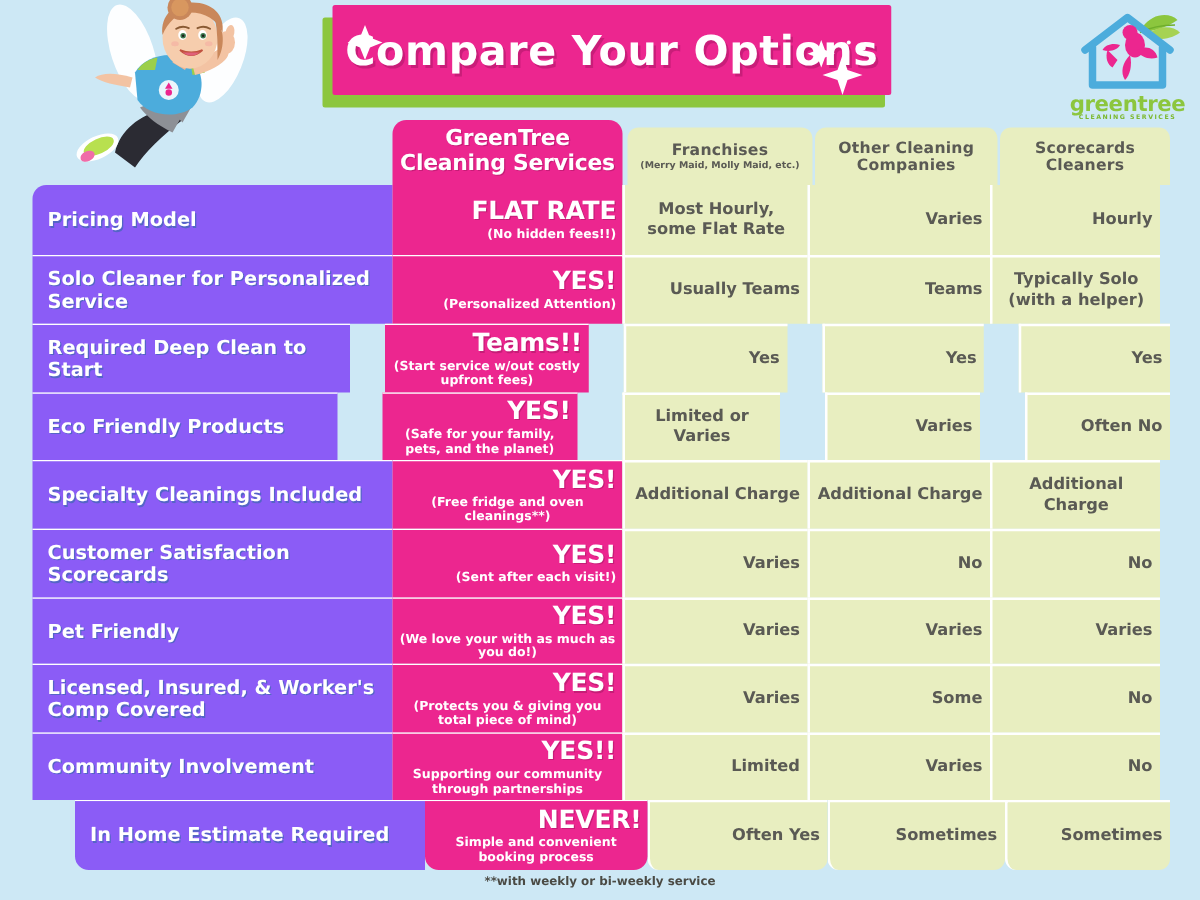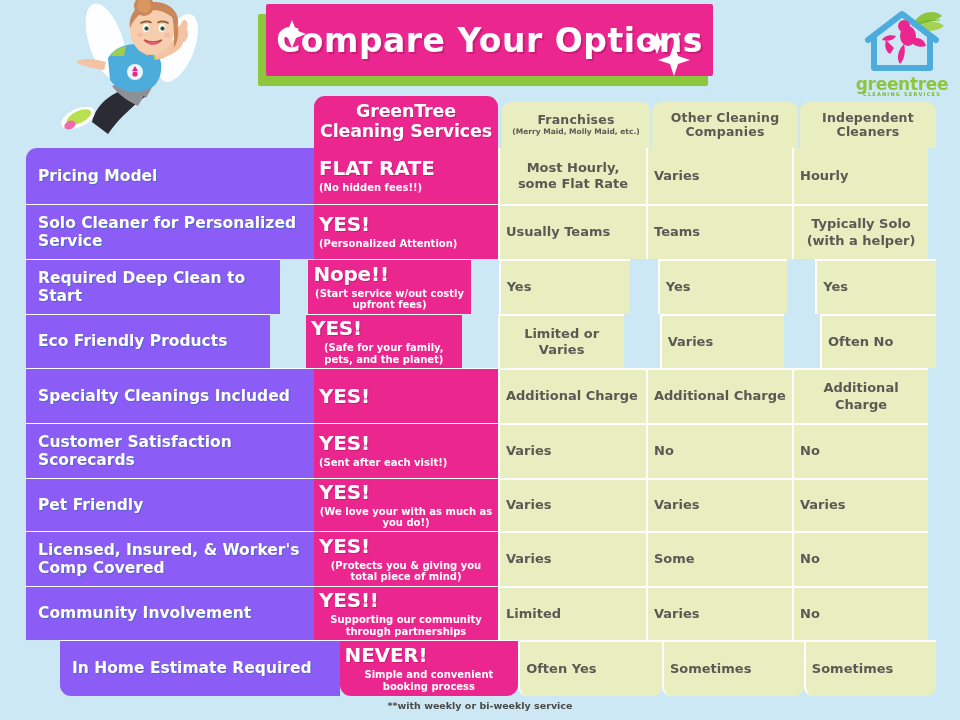--- a/index.html
+++ b/index.html
@@ -149,21 +149,21 @@
   }
   .row {
     position: relative;
     width: 910px;
     display: flex;
   }
   .cell {
     position: relative;
     display: flex;
     flex-direction: column;
-    align-items: flex-start;
+    align-items: flex-end;
     justify-content: center;
     text-align: center;
   }
   
   .c-label {
     width: 288px;
     background: #8b5cf6;
     color: #ffffff;
     align-items: flex-start;
     justify-content: center;
@@ -339,21 +339,21 @@
       </div>
       <div id="head-g0" class="head-green">
         <span class="hg-main">Franchises</span>
         <span class="hg-sub">(Merry Maid, Molly Maid, etc.)</span>
       </div>
       <div id="head-g1" class="head-green">
         <span class="hg-main">Other Cleaning</span>
         <span class="hg-main">Companies</span>
       </div>
       <div id="head-g2" class="head-green">
-        <span class="hg-main">Independent</span>
+        <span class="hg-main">Scorecards</span>
         <span class="hg-main">Cleaners</span>
       </div>
     </div>
 
     <div id="body-grid">
         <div class="row" style="height: 56px;">
           <div class="cell c-label">Pricing Model</div>
           <div class="cell c-pink">
             <div class="p-main">FLAT RATE</div>
             <div class="p-sub">(No hidden fees!!)</div>
@@ -368,41 +368,42 @@
             <div class="p-main">YES!</div>
             <div class="p-sub">(Personalized Attention)</div>
           </div>
           <div class="cell c-green c-g0">Usually Teams</div>
           <div class="cell c-green c-g1">Teams</div>
           <div class="cell c-green c-g2">Typically Solo (with a helper)</div>
         </div>
         <div class="row" style="height: 55px; gap: 28px;">
           <div class="cell c-label">Required Deep Clean to Start</div>
           <div class="cell c-pink">
-            <div class="p-main">Nope!!</div>
+            <div class="p-main">Teams!!</div>
             <div class="p-sub">(Start service w/out costly upfront fees)</div>
           </div>
           <div class="cell c-green c-g0">Yes</div>
           <div class="cell c-green c-g1">Yes</div>
           <div class="cell c-green c-g2">Yes</div>
         </div>
         <div class="row" style="height: 54px; gap: 36px;">
           <div class="cell c-label">Eco Friendly Products</div>
           <div class="cell c-pink">
             <div class="p-main">YES!</div>
             <div class="p-sub">(Safe for your family, pets, and the planet)</div>
           </div>
           <div class="cell c-green c-g0">Limited or Varies</div>
           <div class="cell c-green c-g1">Varies</div>
           <div class="cell c-green c-g2">Often No</div>
         </div>
         <div class="row" style="height: 55px;">
           <div class="cell c-label">Specialty Cleanings Included</div>
           <div class="cell c-pink">
             <div class="p-main">YES!</div>
+            <div class="p-sub">(Free fridge and oven cleanings**)</div>
           </div>
           <div class="cell c-green c-g0">Additional Charge</div>
           <div class="cell c-green c-g1">Additional Charge</div>
           <div class="cell c-green c-g2">Additional Charge</div>
         </div>
         <div class="row" style="height: 55px;">
           <div class="cell c-label">Customer Satisfaction Scorecards</div>
           <div class="cell c-pink">
             <div class="p-main">YES!</div>
             <div class="p-sub">(Sent after each visit!)</div>

